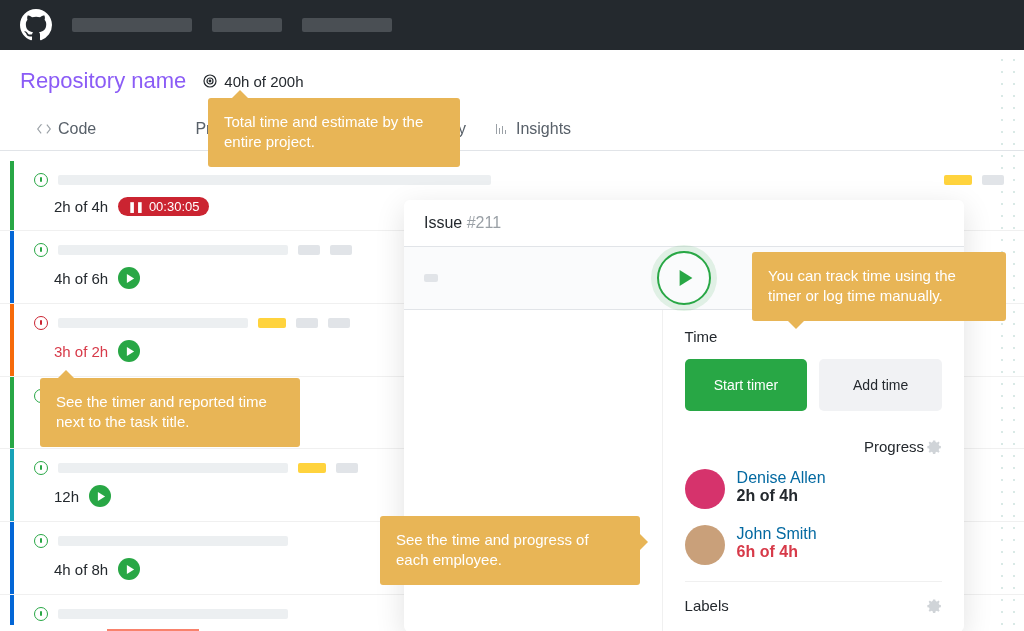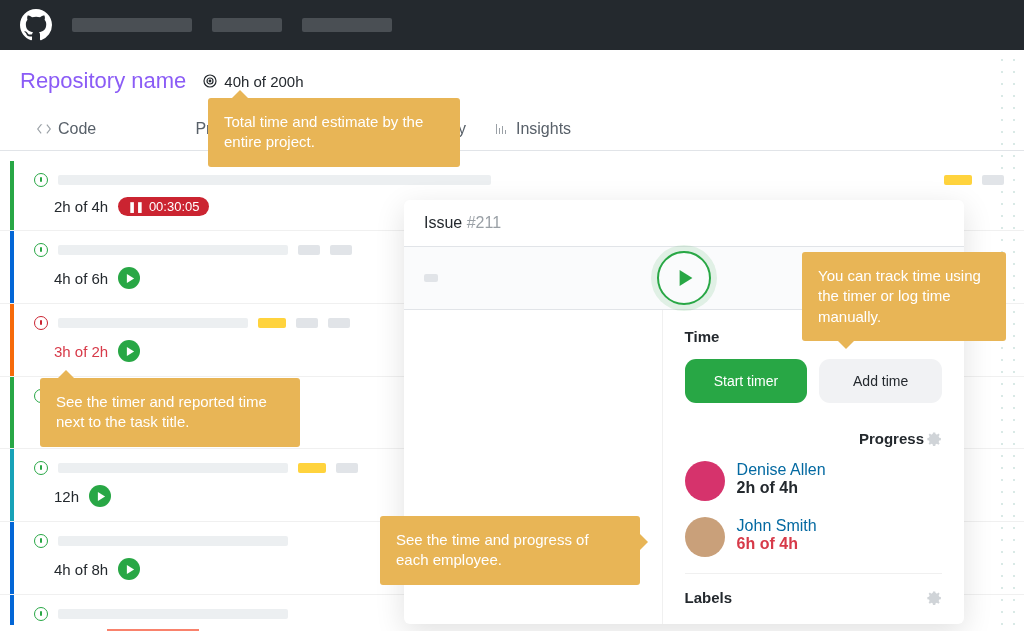--- a/index.html
+++ b/index.html
@@ -37,42 +37,42 @@
 .panel-head{padding:14px 20px;font-size:16px;color:#24292e}
 .panel-head .num{color:#9aa0a6}
 .panel-toolbar{height:64px;background:#fafbfc;border-top:1px solid #e1e4e8;border-bottom:1px solid #e1e4e8;display:flex;align-items:center;justify-content:center;gap:56px;position:relative}
 .big-play{width:54px;height:54px;border:2px solid #28a745;border-radius:50%;display:flex;align-items:center;justify-content:center;box-shadow:0 0 0 6px rgba(40,167,69,0.12)}
 .big-play svg{width:16px;height:16px;fill:#28a745;margin-left:3px}
 .tb-ph{width:14px;height:8px;background:#e1e4e8;border-radius:2px;position:absolute;left:20px}
 .tb-icons{position:absolute;right:22px;display:flex;gap:10px;color:#9aa0a6;font-size:16px}
 .panel-body{display:flex;min-height:260px}
 .panel-left{flex:0 0 46%}
 .panel-right{flex:1;padding:18px 22px;border-left:1px solid #f0f0f0}
-.sec-title{font-size:15px;font-weight:700;color:#24292e;margin-bottom:14px}
+.sec-title{font-size:15px;font-weight:400;color:#24292e;margin-bottom:14px}
 .btns{display:flex;gap:12px;margin-bottom:26px}
-.btn{flex:1;height:44px;border-radius:11px;display:flex;align-items:center;justify-content:center;font-size:14px;cursor:pointer}
+.btn{flex:1;height:52px;border-radius:5px;display:flex;align-items:center;justify-content:center;font-size:14px;cursor:pointer}
 .btn.primary{background:#28a745;color:#fff}
 .btn.secondary{background:#f1f2f4;color:#24292e}
 .prog-head{display:flex;align-items:center;justify-content:flex-end;margin-bottom:14px}
 .gear{width:18px;height:18px;fill:#d0d4d8}
 .person{display:flex;gap:12px;margin-bottom:16px}
 .avatar{width:40px;height:40px;border-radius:50%}
 .pname{font-size:16px;color:#0369a1}
 .ptime{font-size:16px;font-weight:700;color:#24292e}
 .ptime.over{color:#d73a49}
 .labels-head{display:flex;align-items:center;justify-content:space-between;border-top:1px solid #f0f0f0;padding-top:14px;margin-top:6px}
 .tooltip{position:absolute;background:#e8b556;color:#fff;padding:14px 16px;font-size:15px;border-radius:3px;max-width:260px;line-height:1.35}
 .tooltip:before{content:"";position:absolute;width:0;height:0}
 .tt1{left:208px;top:98px;width:252px}
 .tt1:before{top:-8px;left:24px;border-left:8px solid transparent;border-right:8px solid transparent;border-bottom:8px solid #e8b556}
 .tt2{left:40px;top:378px;width:262px}
 .tt2:before{top:-8px;left:18px;border-left:8px solid transparent;border-right:8px solid transparent;border-bottom:8px solid #e8b556}
 .tt3{left:380px;top:516px;width:268px}
 .tt3:before{right:-8px;top:18px;border-top:8px solid transparent;border-bottom:8px solid transparent;border-left:8px solid #e8b556}
-.tt4{right:18px;top:252px;width:204px}
+.tt4{right:18px;top:252px;width:254px}
 .tt4:before{bottom:-8px;left:36px;border-left:8px solid transparent;border-right:8px solid transparent;border-top:8px solid #e8b556}
 .dots-bg{position:absolute;right:0;top:54px;width:28px;bottom:0;background-image:radial-gradient(#d9e9e6 1.5px,transparent 1.5px);background-size:12px 12px}
 </style>
 </head>
 <body>
 
 <div class="dots-bg"></div>
 
 <div class="topbar">
   <svg class="gh-logo" viewBox="0 0 16 16">

